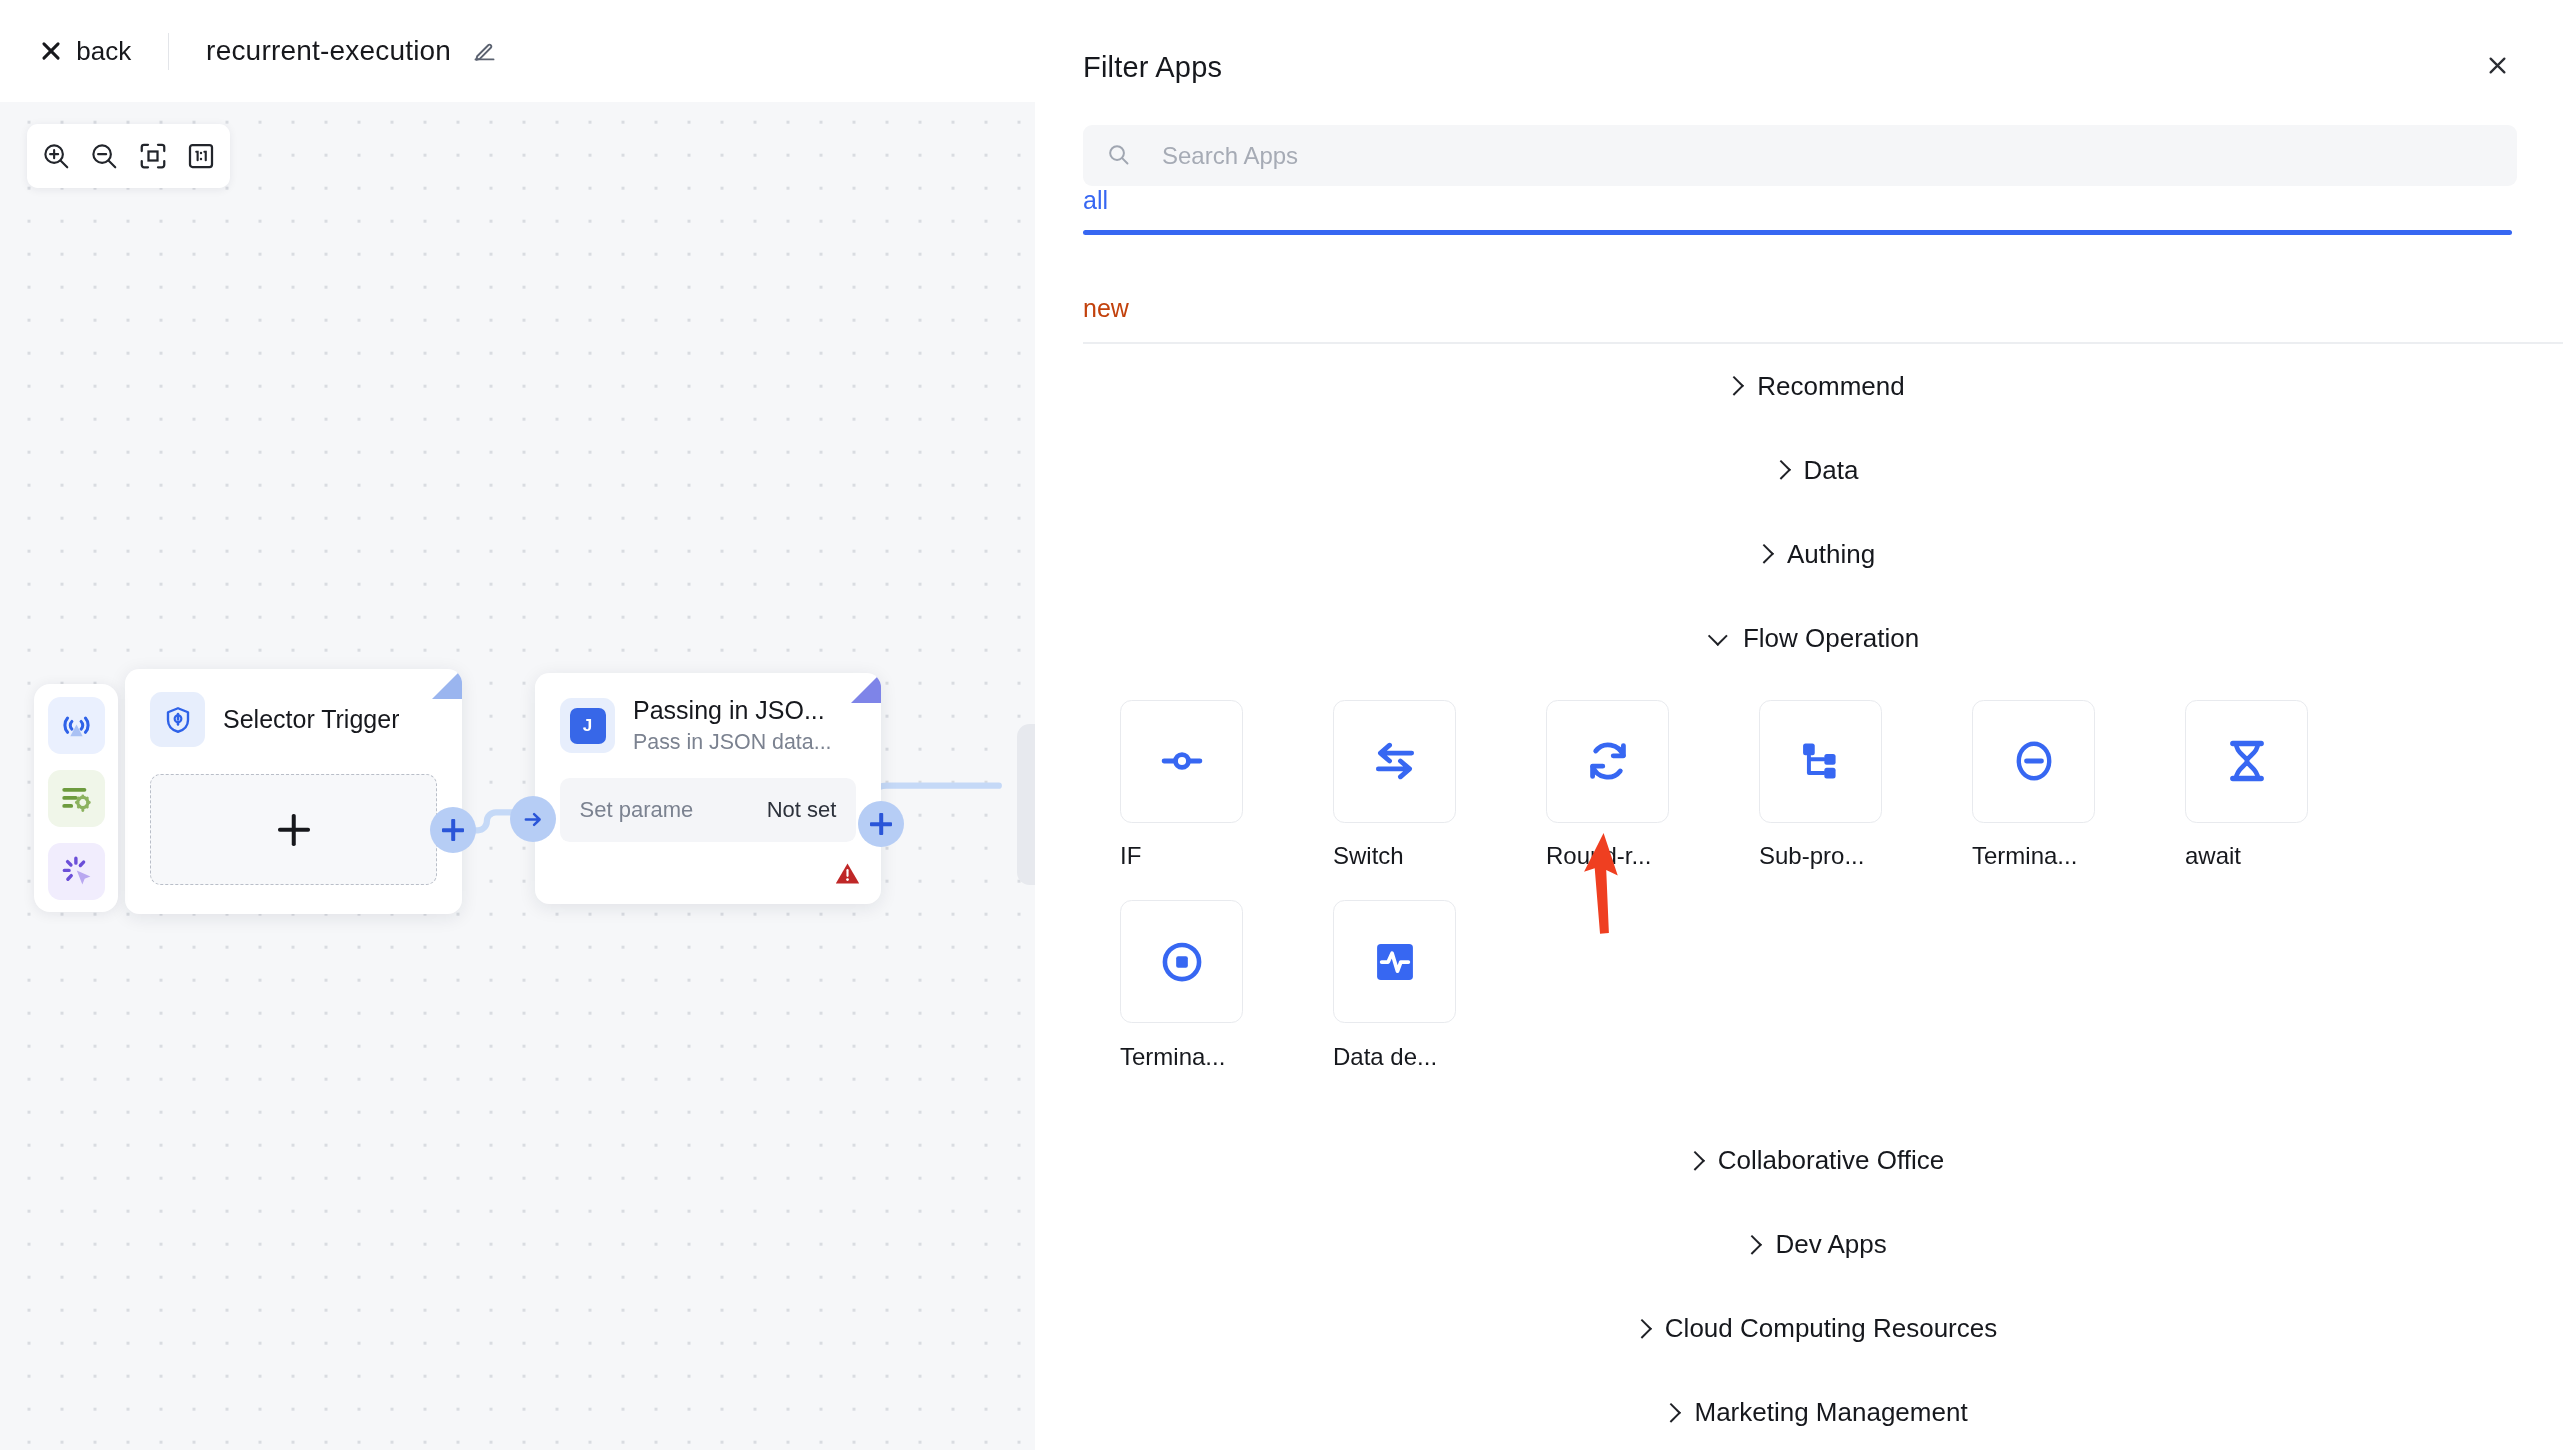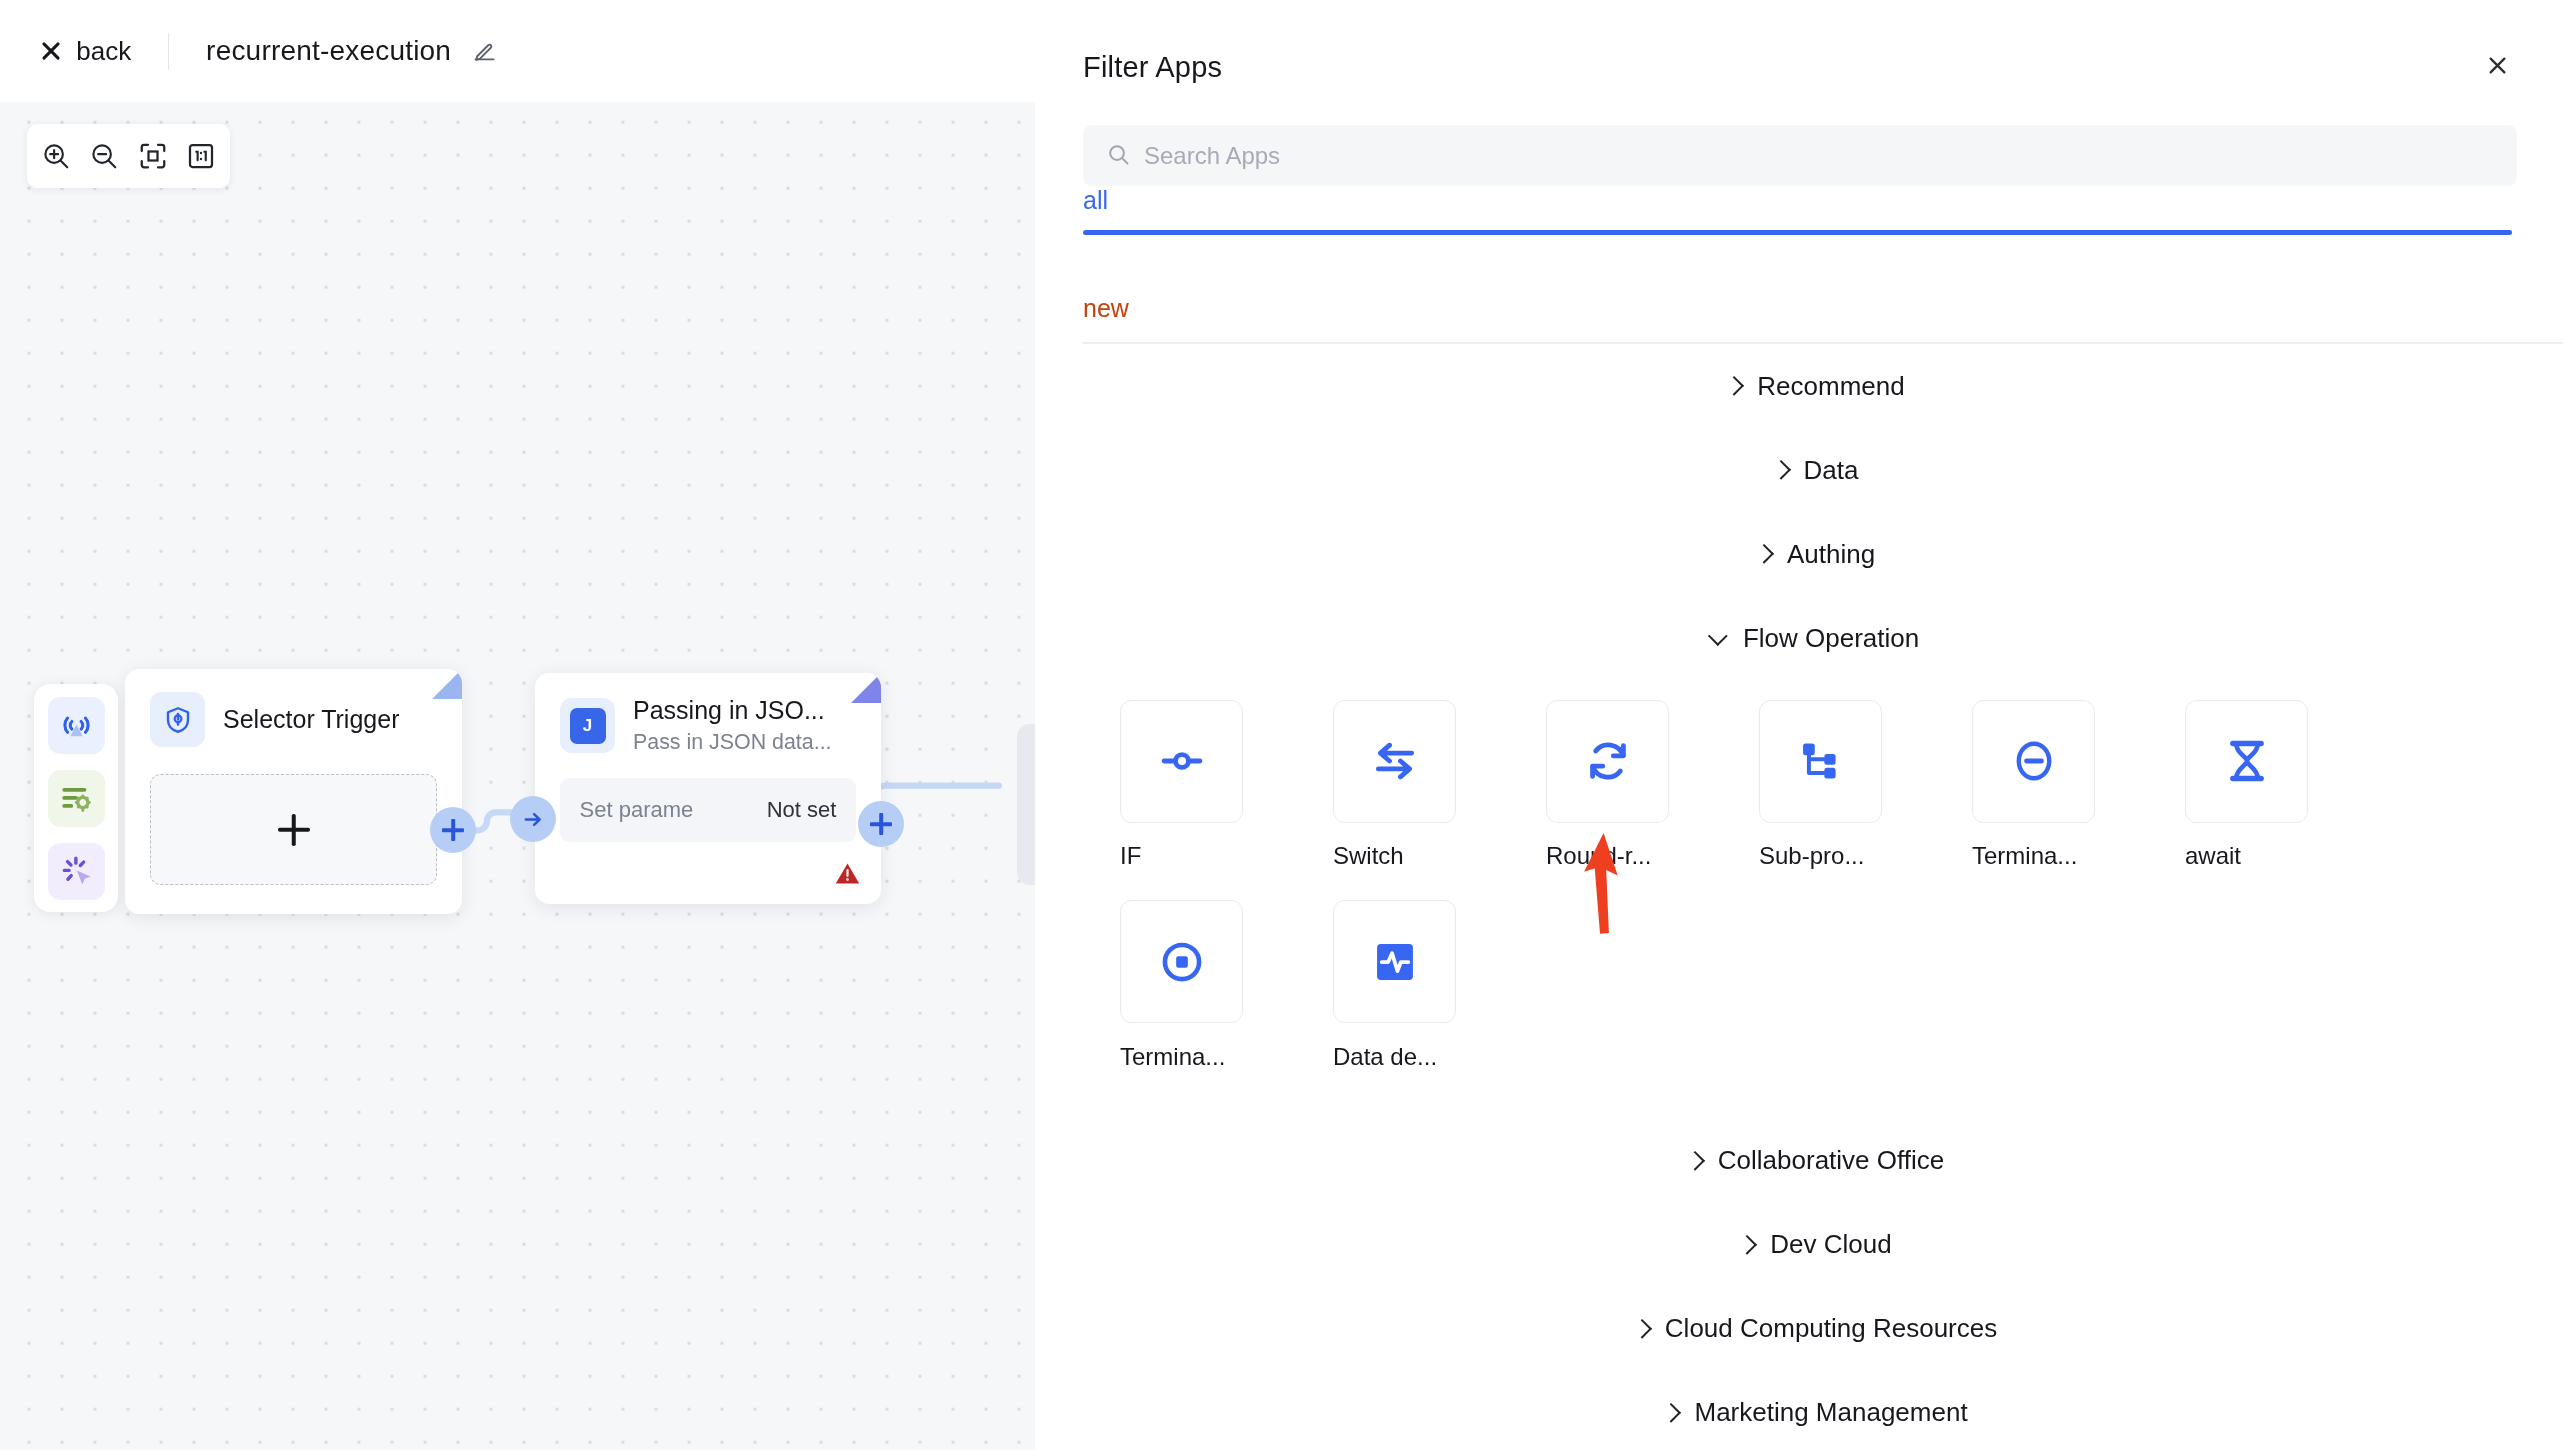--- a/index.html
+++ b/index.html
@@ -159,21 +159,21 @@
   .panel-head {
     display: flex; align-items: center; justify-content: space-between;
     padding-top: 46px;
   }
   .panel-title { font-size: 29px; color: #16181d; letter-spacing: 0.2px; text-align: center; }
   .panel-close { cursor: pointer; padding: 7.1px; }
 
   .search-wrap {
     margin-top: 37px;
     height: 61px; background: #f5f6f8; border-radius: 9px;
-    display: flex; align-items: center; gap: 13px; padding: 0 23px;
+    display: flex; align-items: center; gap: 31px; padding: 0 23px;
   }
   .search-input {
     flex: 1; border: none; outline: none; background: transparent;
     font-family: "Liberation Sans", sans-serif;
     font-size: 24px; color: #2d323c;
   }
   .search-input::placeholder { color: #a6abb5; }
 
   .tabs { display: flex; gap: 59px; position: relative; flex-direction: column; }
   .tab { font-size: 25px; color: #c2410c; padding-bottom: 19.6px; cursor: pointer; position: relative; }
@@ -504,21 +504,21 @@
 
       </div>
 
       <div class="cat-row" style="margin-top:32px;">
         <span class="chev"></span>
         <span class="cat-label">Collaborative Office</span>
       </div>
 
       <div class="cat-row">
         <span class="chev"></span>
-        <span class="cat-label">Dev Cloud</span>
+        <span class="cat-label">Dev Apps</span>
       </div>
 
       <div class="cat-row">
         <span class="chev"></span>
         <span class="cat-label">Cloud Computing Resources</span>
       </div>
 
       <div class="cat-row">
         <span class="chev"></span>
         <span class="cat-label">Marketing Management</span>

